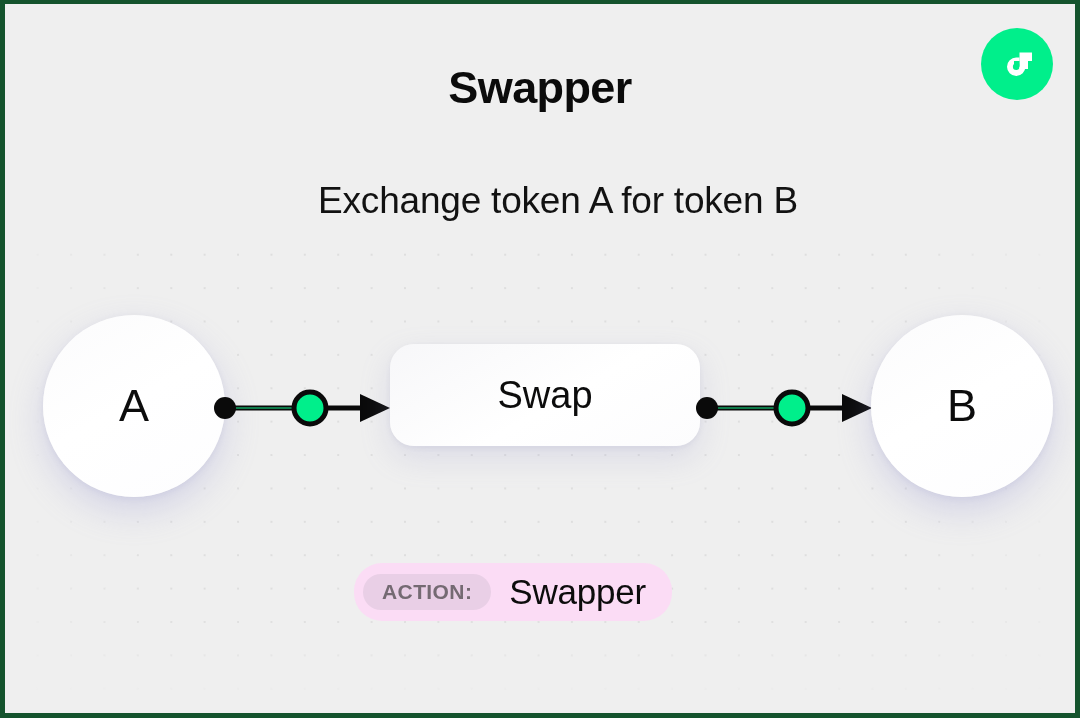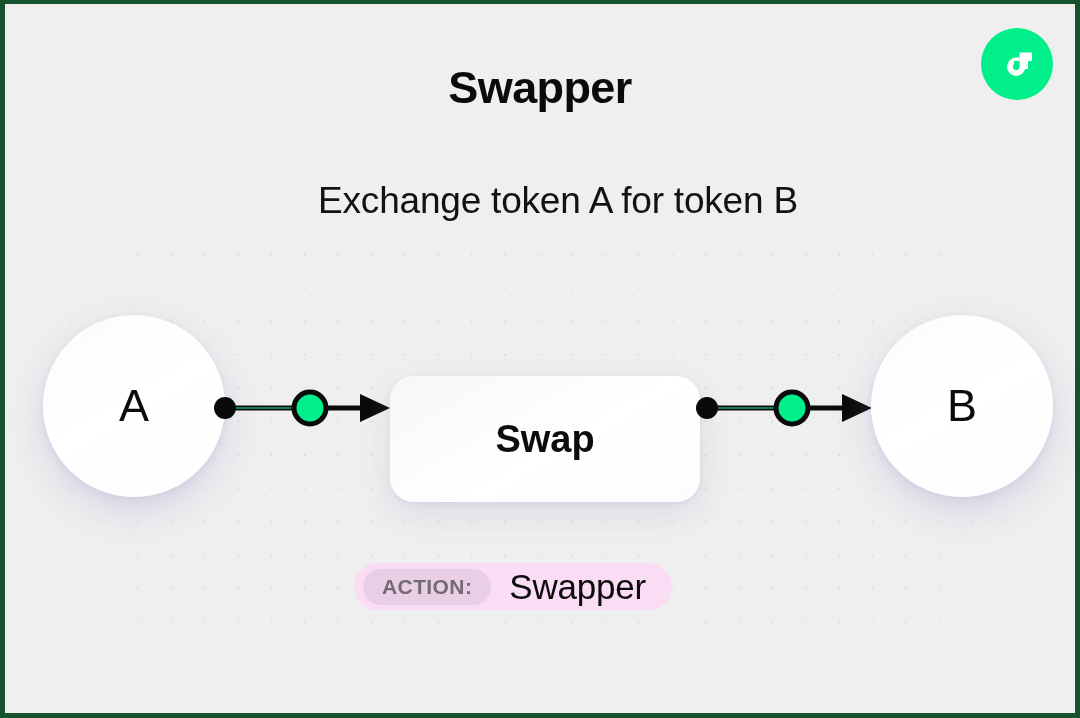--- a/index.html
+++ b/index.html
@@ -109,46 +109,45 @@
   }
   #node-a { left: 38px;  top: 311px; }
   #node-b { left: 866px; top: 311px; }
 
   
   #swap-box {
     position: absolute;
     left: 385px;
     top: 340px;
     width: 310px;
-    height: 126px;
+    height: 102px;
     border-radius: 24px;
     background: linear-gradient(150deg, #f7f7f9 0%, #ffffff 55%, #fcfcfd 100%);
     box-shadow: 0 12px 30px rgba(150,150,200,0.22),
                 0 2px 5px rgba(120,120,170,0.10);
     display: flex;
     align-items: center;
     justify-content: center;
     font-size: 38px;
-    font-weight: 700;
+    font-weight: 400;
     color: #0c0c0c;
-    margin-top: 32px;
   }
 
   
   .connector { position: absolute; top: 382px; height: 44px; }
   #connector-left  { left: 207px; width: 178px; }
   #connector-right { left: 689px; width: 178px; }
   .connector svg { display: block; }
 
   
   #action-badge {
     position: absolute;
     left: 349px;
     top: 559px;
-    height: 47px;
+    height: 58px;
     padding: 0 26px 0 9px;
     border-radius: 28px;
     background: #fbdcf5;
     display: flex;
     align-items: center;
     gap: 18px;
   }
   #action-chip {
     background: #e9cfe6;
     border-radius: 20px;

